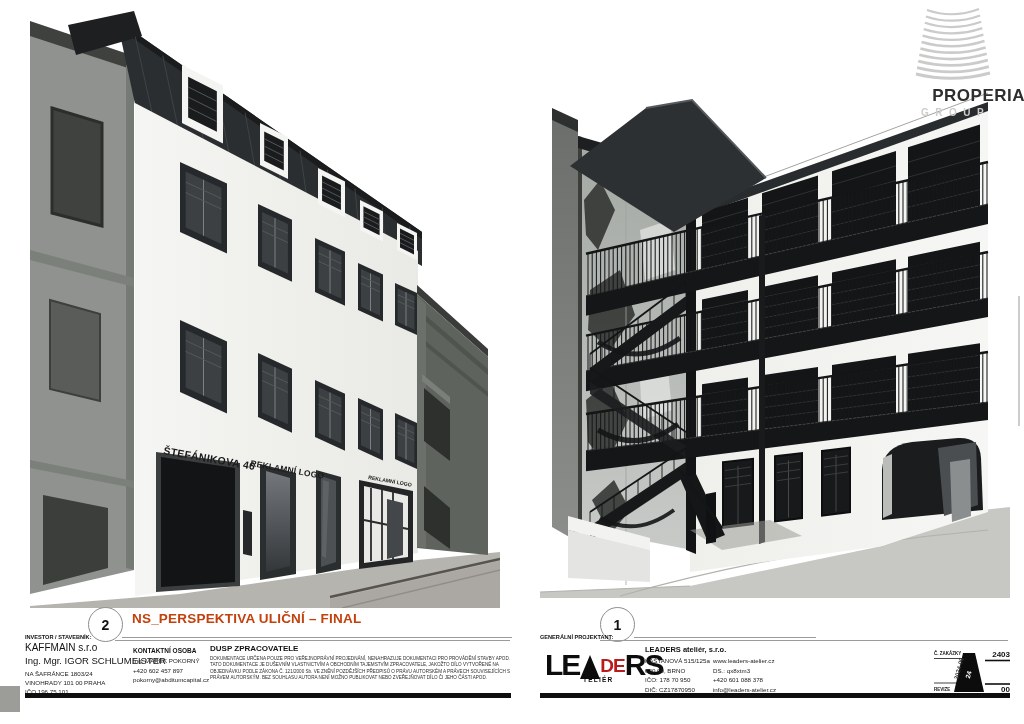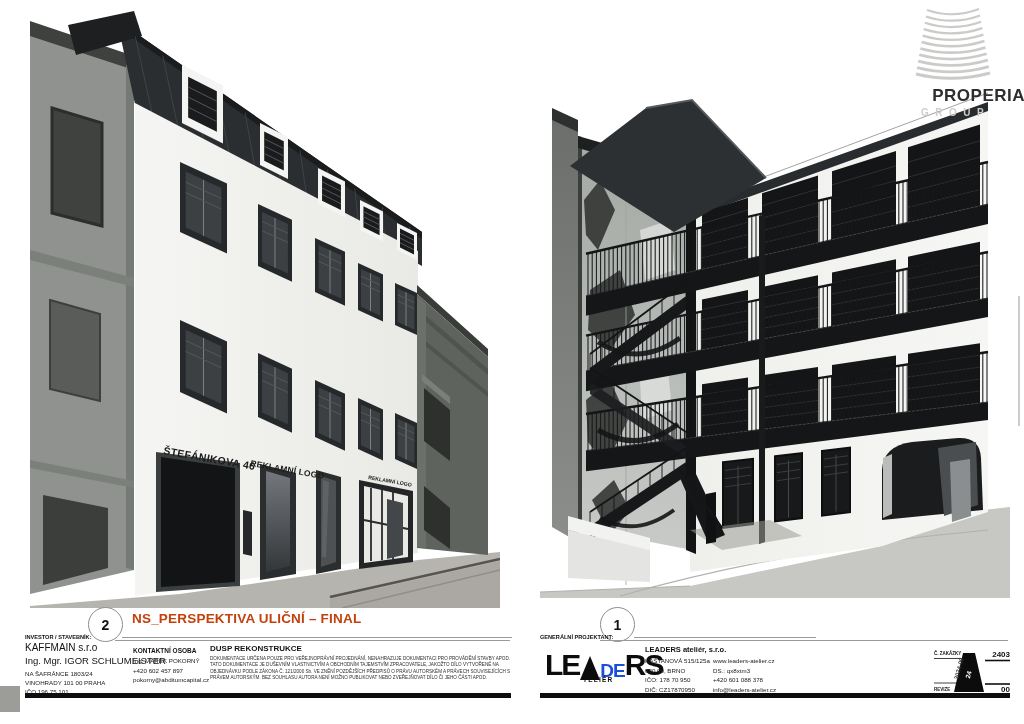--- a/index.html
+++ b/index.html
@@ -25,25 +25,25 @@
   .t-person{font-size:9.5px;font-weight:normal;margin-top:2px;}
   .t-sm{font-size:6.2px;line-height:9px;color:#1c1c1c;}
   .t-sm2{font-size:6.2px;line-height:9.6px;color:#1c1c1c;}
   .t-lbl{font-size:6.5px;font-weight:bold;margin-bottom:2px;}
   .t-dusp{font-size:8px;font-weight:bold;margin-bottom:3px;}
   .t-tiny{font-size:4.6px;line-height:6.4px;color:#2e2e2e;}
   .t-proj{font-size:7.5px;font-weight:bold;margin-bottom:2px;}
   .t-projsm{font-size:6.2px;line-height:9.6px;font-weight:bold;color:#111;}
   
   #leaders{left:545px;top:650px;width:100px;height:42px;}
-  #leaders .row{display:flex;align-items:flex-end;line-height:1;}
+  #leaders .row{display:flex;align-items:center;line-height:1;}
   #leaders .lbig{font-size:30px;font-weight:900;letter-spacing:-2px;color:#0c0c0c;}
   #leaders .ltri{width:0;height:0;border-left:10px solid transparent;border-right:10px solid transparent;
                  border-bottom:24px solid #0c0c0c;margin:3px 0 0 1px;}
-  #leaders .lmid{font-size:19px;font-weight:900;letter-spacing:-1px;color:#1d4ed8;margin-top:0px;}
+  #leaders .lmid{font-size:19px;font-weight:900;letter-spacing:-1px;color:#b91c1c;margin-top:0px;}
   #leaders .lsub{position:absolute;left:38px;top:26px;font-size:6.5px;font-weight:bold;letter-spacing:1.2px;color:#0c0c0c;}
   .graytab{position:absolute;left:0;top:686px;width:20px;height:26px;background:#9c9c98;}
   .edgeline{position:absolute;left:1018px;top:296px;width:1.5px;height:130px;background:#cccccc;}
 </style>
 </head>
 <body>
 
 <div id="sheet">
 
   <svg class="abs" style="left:30px;top:8px" width="470" height="600" viewBox="0 0 470 600">
@@ -691,21 +691,21 @@
   </div>
 
   <div class="col" style="left:133px;top:647px">
     <div class="t-lbl">KONTAKTNÍ OSOBA</div>
     <div class="t-sm2">Ing. MAREK POKORNÝ</div>
     <div class="t-sm2">+420 602 457 897</div>
     <div class="t-sm2">pokorny@abditumcapital.cz</div>
   </div>
 
   <div class="col" style="left:210px;top:644px">
-    <div class="t-dusp">DUSP REKONSTRUKCE</div>
+    <div class="t-dusp">DUSP ZPRACOVATELE</div>
     <div class="t-tiny">DOKUMENTACE URČENA POUZE PRO VEŘEJNOPRÁVNÍ PROJEDNÁNÍ, NENAHRAZUJE DOKUMENTACI PRO PROVÁDĚNÍ STAVBY APOD.</div>
     <div class="t-tiny">TATO DOKUMENTACE JE DUŠEVNÍM VLASTNICTVÍM A OBCHODNÍM TAJEMSTVÍM ZPRACOVATELE, JAKOŽTO DÍLO VYTVOŘENÉ NA</div>
     <div class="t-tiny">OBJEDNÁVKU PODLE ZÁKONA Č. 121/2000 Sb. VE ZNĚNÍ POZDĚJŠÍCH PŘEDPISŮ O PRÁVU AUTORSKÉM A PRÁVECH SOUVISEJÍCÍCH S</div>
     <div class="t-tiny">PRÁVEM AUTORSKÝM. BEZ SOUHLASU AUTORA NENÍ MOŽNO PUBLIKOVAT NEBO ZVEŘEJŇOVAT DÍLO ČI JEHO ČÁSTI APOD.</div>
   </div>
 
   <div class="thickbar" style="left:25px;top:693px;width:486px"></div>
 
   <div class="blklabel" style="left:540px;top:634px">GENERÁLNÍ PROJEKTANT:</div>
   <div class="hline" style="left:600px;top:640px;width:408px"></div>

